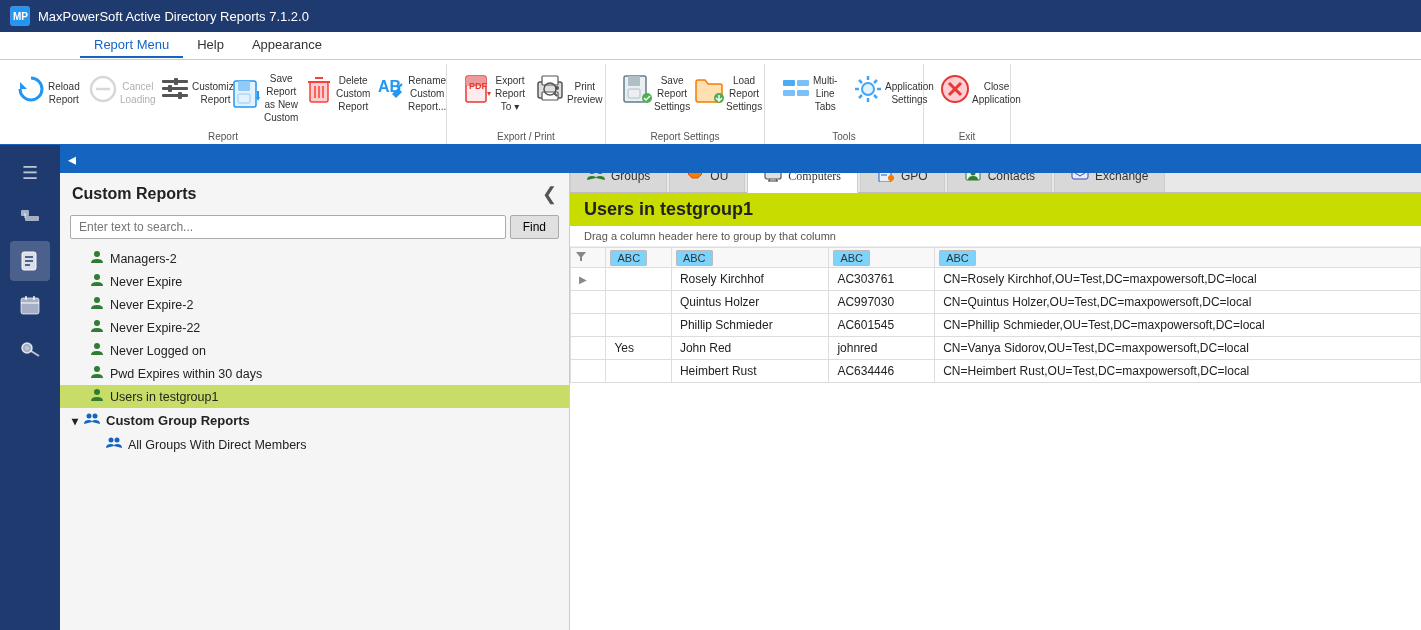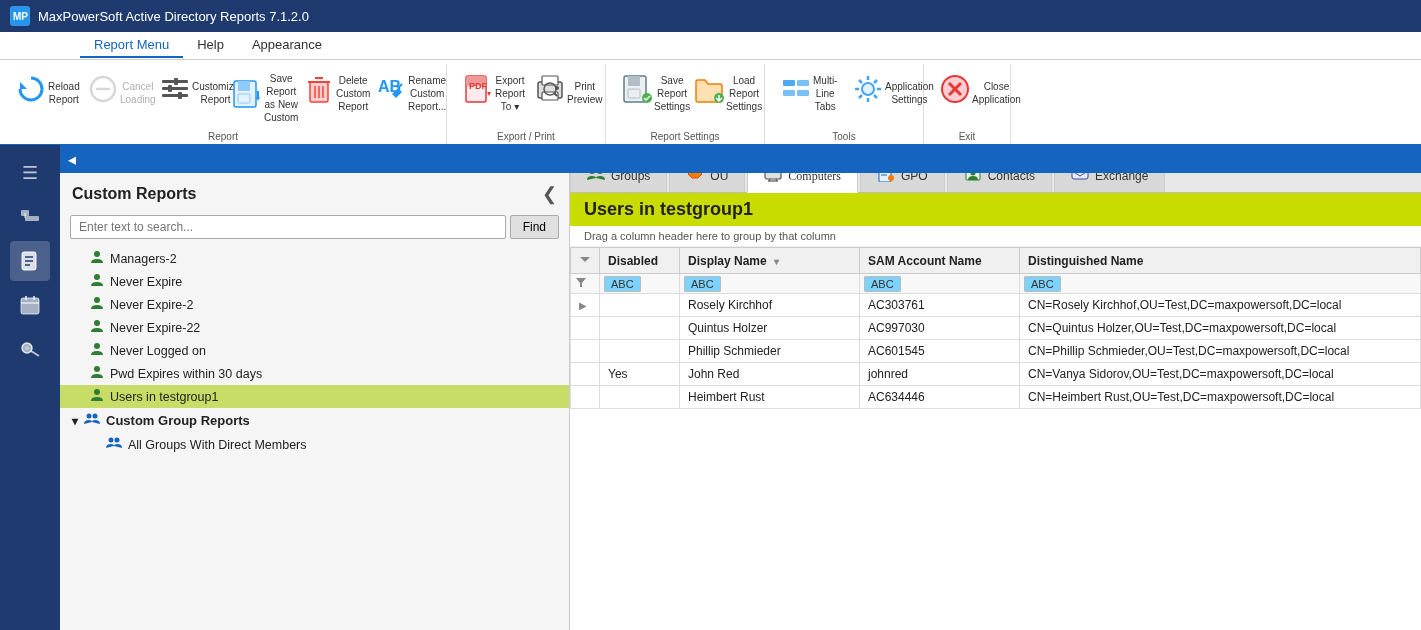--- a/index.html
+++ b/index.html
@@ -731,40 +731,20 @@
         <span>Users in testgroup1</span>
       </div>
 
       <div id="drag-hint">
         <span>Drag a column header here to group by that column</span>
       </div>
 
       <div id="report-table-container">
         <table id="report-table">
           <thead>
-            <tr>
-              <th style="width:20px;">
-                <svg width="12" height="12" viewBox="0 0 12 12">
-                    <polygon points="1,4 6,9 11,4" fill="#888"></polygon>
-                  </svg>
-              </th>
-              <th style="width:80px;">
-                <span>Disabled</span>
-              </th>
-              <th style="width:180px;">
-                <span>Display Name</span>
-                <span class="sort-icon">▾</span>
-              </th>
-              <th style="width:160px;">
-                <span>SAM Account Name</span>
-              </th>
-              <th>
-                <span>Distinguished Name</span>
-              </th>
-            </tr>
             <tr class="filter-row">
               <td>
                 <svg width="12" height="12" viewBox="0 0 12 12">
                   <polygon points="1,2 11,2 7,7 7,11 5,11 5,7" fill="#888"></polygon>
                 </svg>
               </td>
               <td><span class="filter-badge">ABC</span></td>
               <td><span class="filter-badge">ABC</span></td>
               <td><span class="filter-badge">ABC</span></td>
               <td><span class="filter-badge">ABC</span></td>

